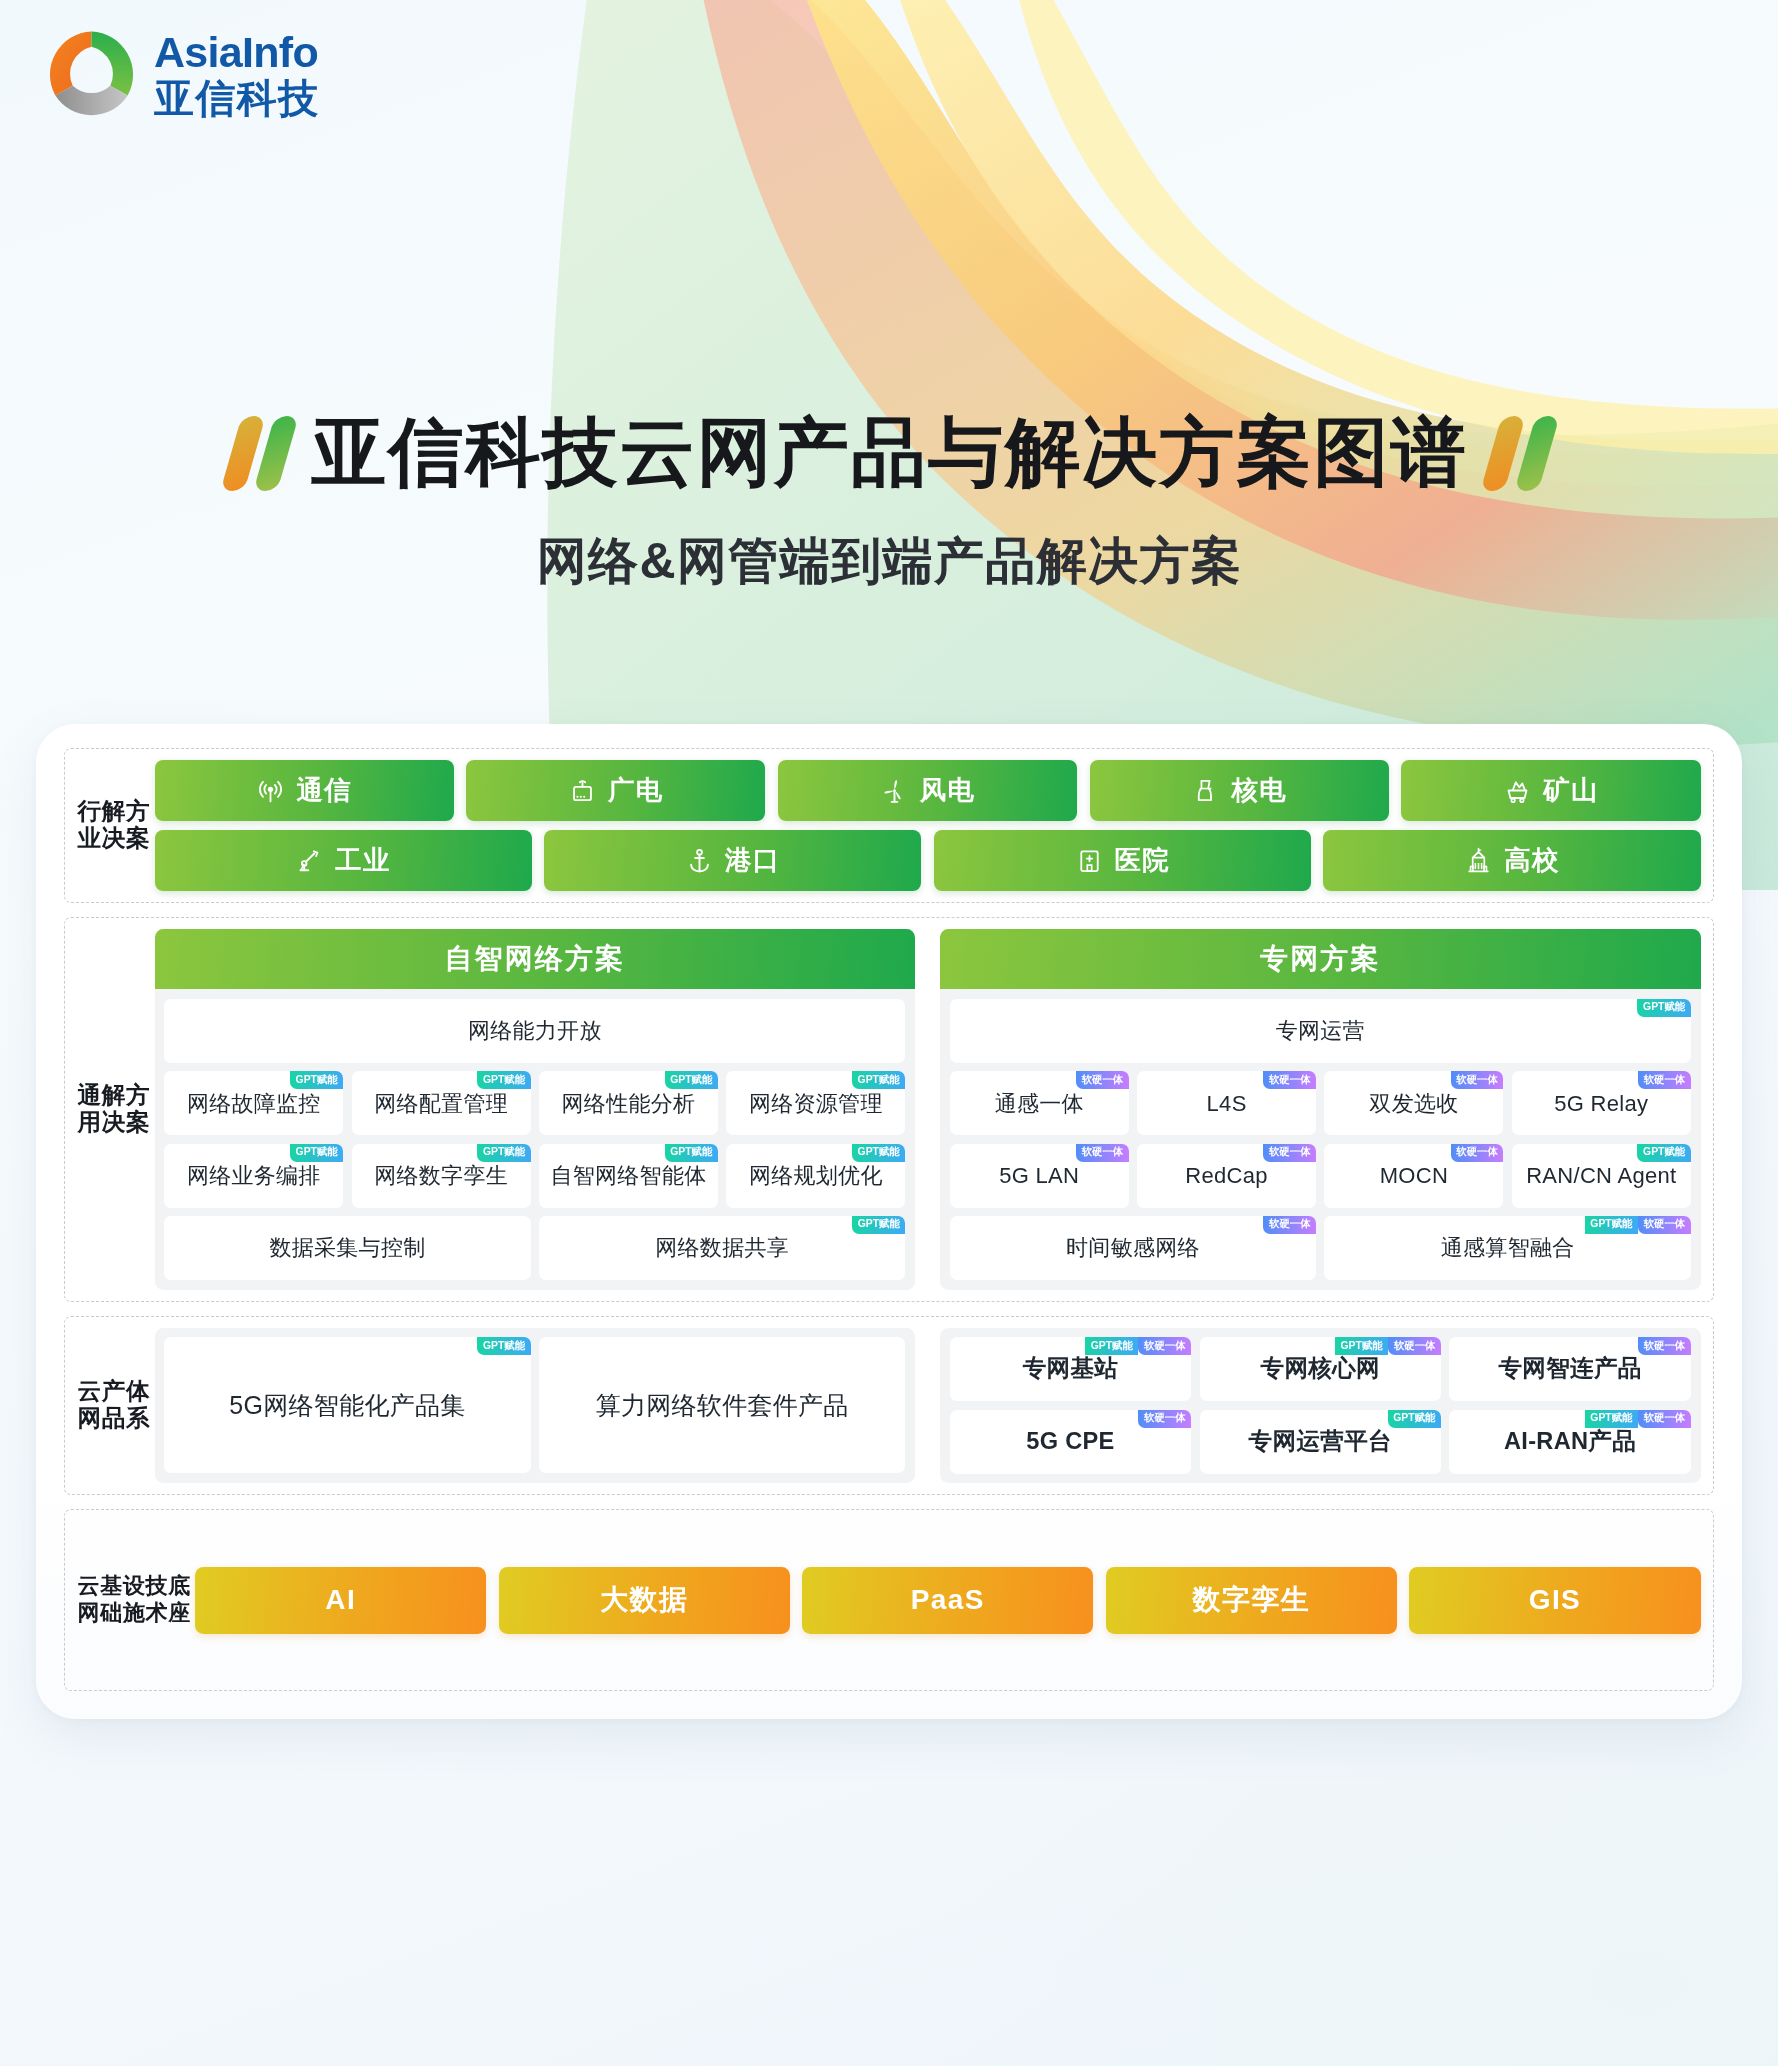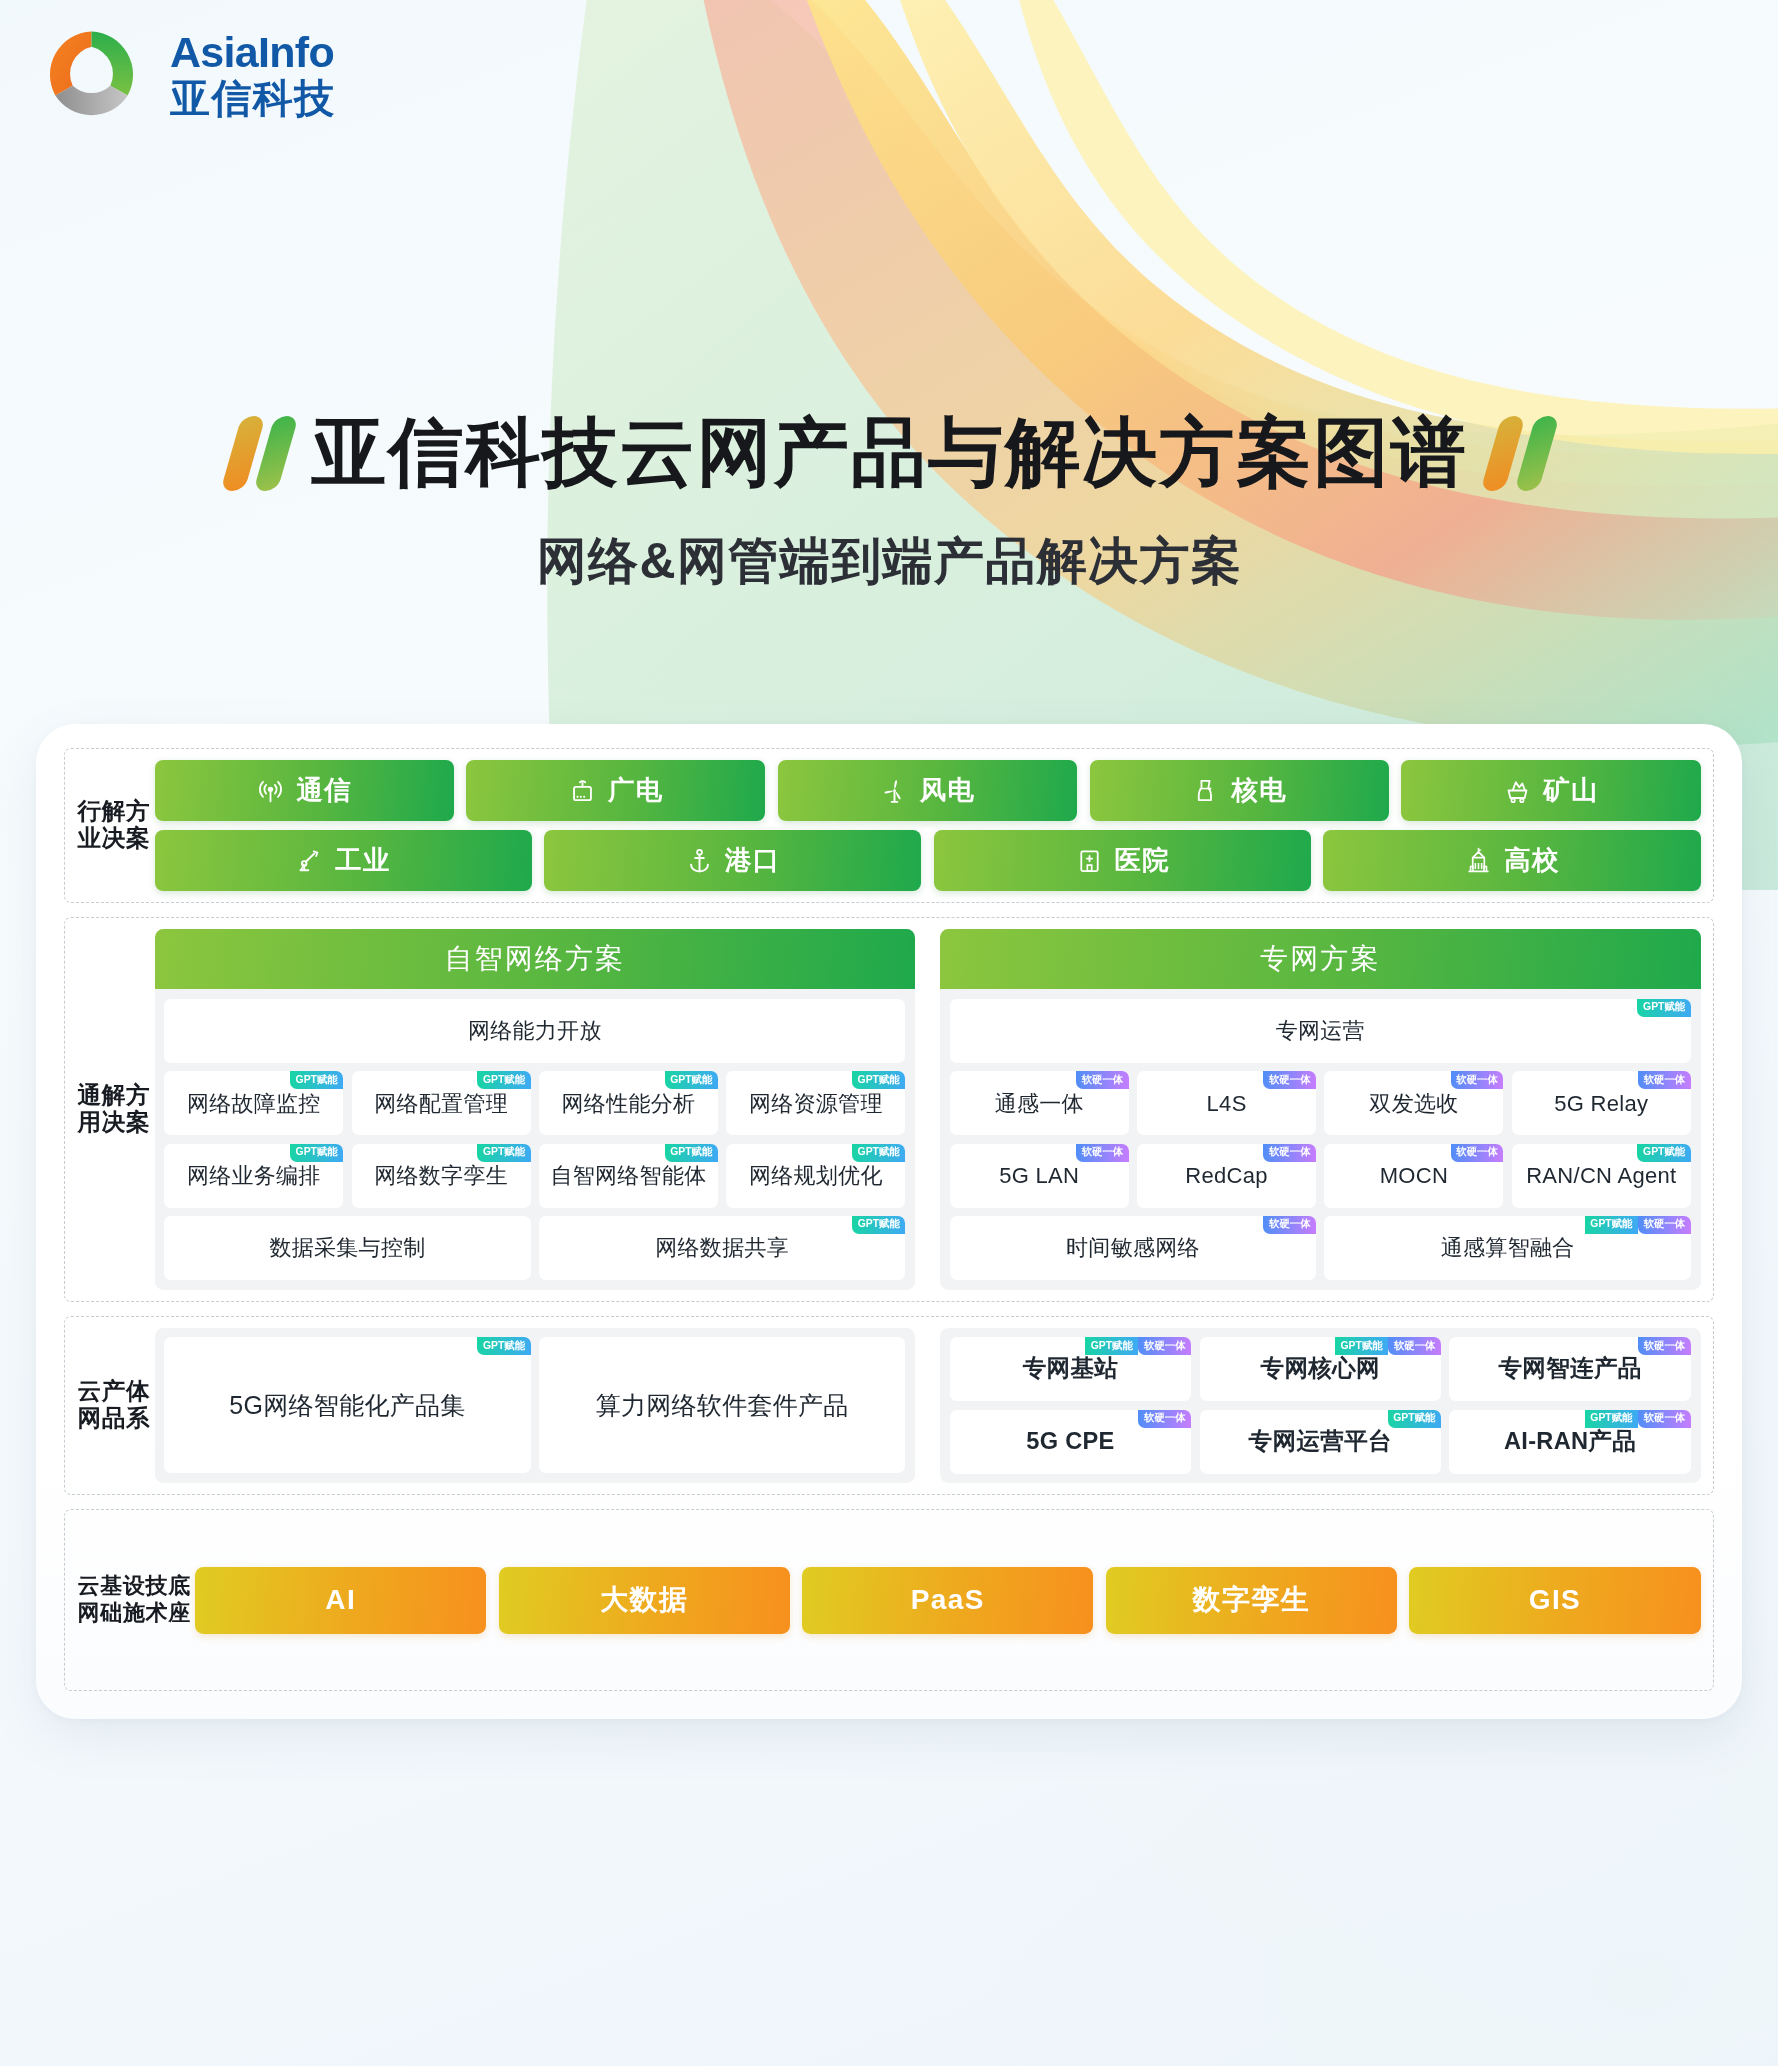--- a/index.html
+++ b/index.html
@@ -19,21 +19,21 @@
       radial-gradient(ellipse 973px 625px at 92% 96%, #eef5f9 0%, rgba(238,245,249,0) 70%),
       linear-gradient(160deg, #f2f9fd 0%, #f7fbfd 35%, #eef5fa 100%);
   }
 
   
   .wave-wrap { position: absolute; top: -83px; right: -56px; width: 1320px; height: 973px;
                pointer-events: none; }
   .wave-wrap svg { width: 100%; height: 100%; display:block; }
 
   
-  .logo { position: absolute; left: 47px; top: 26.4px; display: flex; align-items: center; gap: 34px; }
+  .logo { position: absolute; left: 47px; top: 26.4px; display: flex; align-items: center; gap: 18px; }
   .logo-mark { width: 89px; height: 97px; }
   .logo-text { display: flex; flex-direction: column; line-height: 1; }
   .logo-en { font-size: 43px; font-weight: 700; color: #1159a6; letter-spacing: -0.7px; }
   .logo-cn { font-size: 40px; font-weight: 700; color: #1159a6; letter-spacing: 1.4px; margin-top: 4.2px; position: relative; }
 
   .title-block { position: absolute; top: 403px; left: 0; width: 1779px; text-align: center; }
   .title-row { display: flex; align-items: center; justify-content: center; gap: 23.6px; }
   .slashes { display: flex; gap: 9.7px; }
   .slash { width: 23.6px; height: 75px; border-radius: 15.3px; transform: skewX(-16deg); }
   .slash.orange { background: linear-gradient(160deg, #d6b23a 0%, #f08c22 100%); }
@@ -77,21 +77,21 @@
   }
   .ind-card .ico { width: 29px; height: 29px; display: inline-flex; align-items: center; justify-content: center; }
   .ind-card .ico svg { width: 100%; height: 100%; }
 
   
   .gs-panels { display: flex; gap: 25px; }
   .panel { flex: 1; display: flex; flex-direction: column; }
   .panel-head {
     height: 60px; border-radius: 8.3px 8.3px 0 0;
     background: linear-gradient(95deg, #8cc63e 0%, #56b640 55%, #1fa94c 100%);
-    color: #fff; font-size: 28px; font-weight: 400; letter-spacing: 2.1px;
+    color: #fff; font-size: 28px; font-weight: 700; letter-spacing: 2.1px;
     display: flex; align-items: center; justify-content: center;
   }
   .panel-body {
     background: #f2f3f4; border-radius: 0 0 8.3px 8.3px;
     padding: 9.7px; display: flex; flex-direction: column; gap: 8.3px;
   }
   .prow { display: flex; gap: 8.3px; }
   .cell {
     position: relative; flex: 1; background: #fff; border-radius: 7px;
     min-height: 64px; display: flex; align-items: center; justify-content: center;

